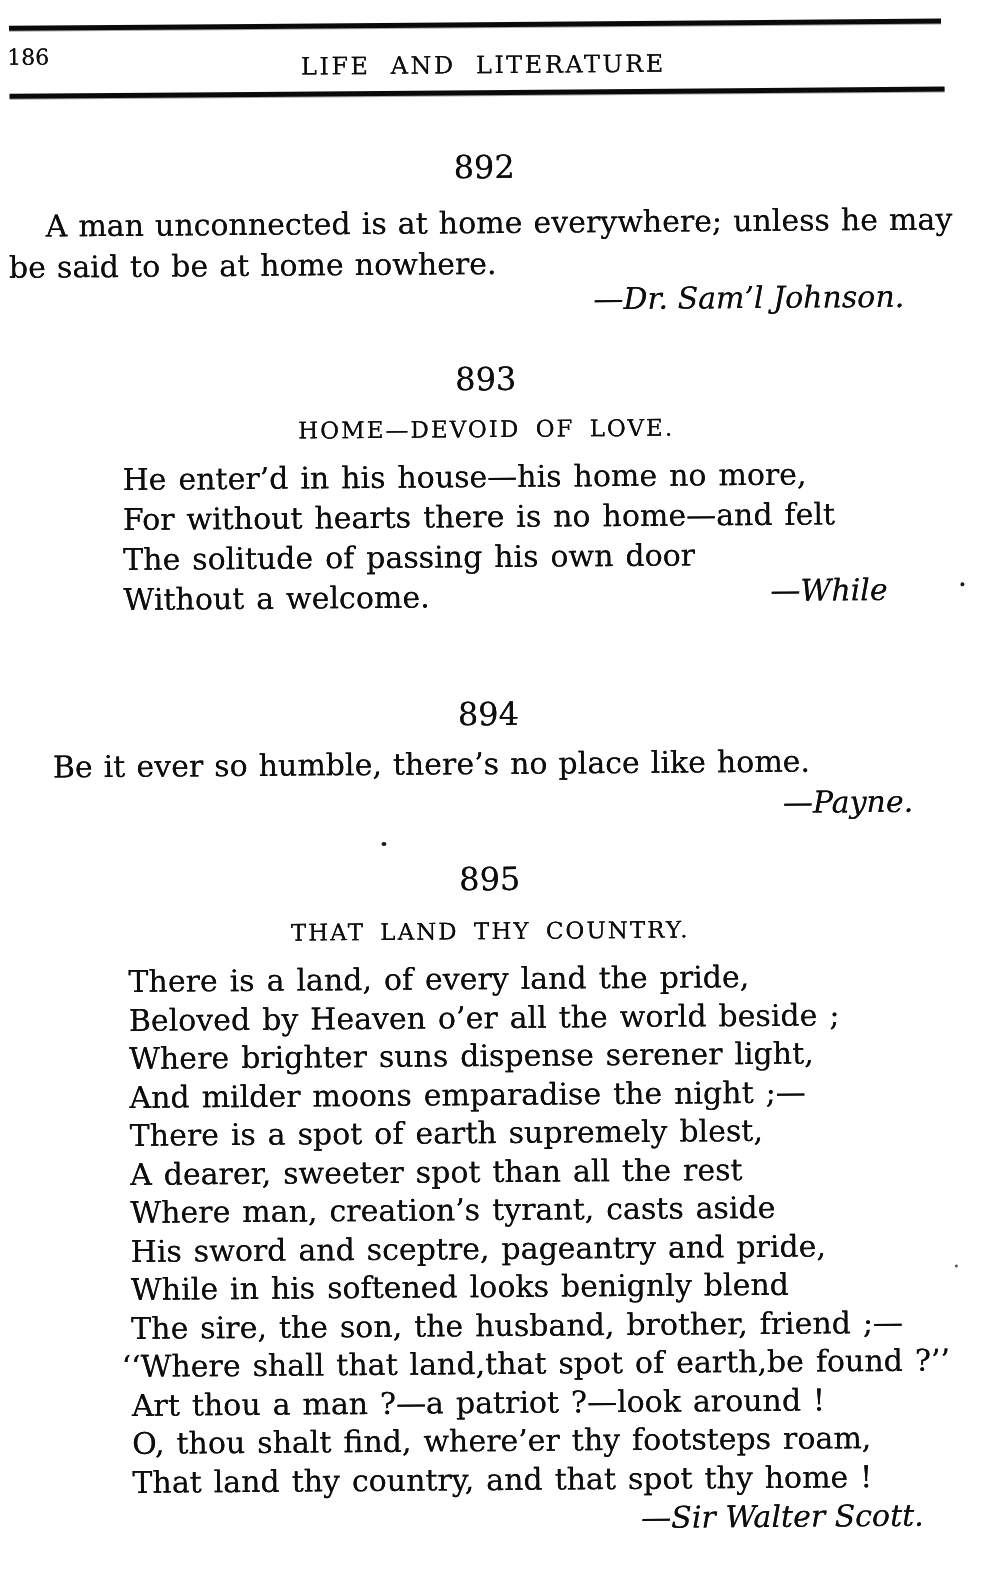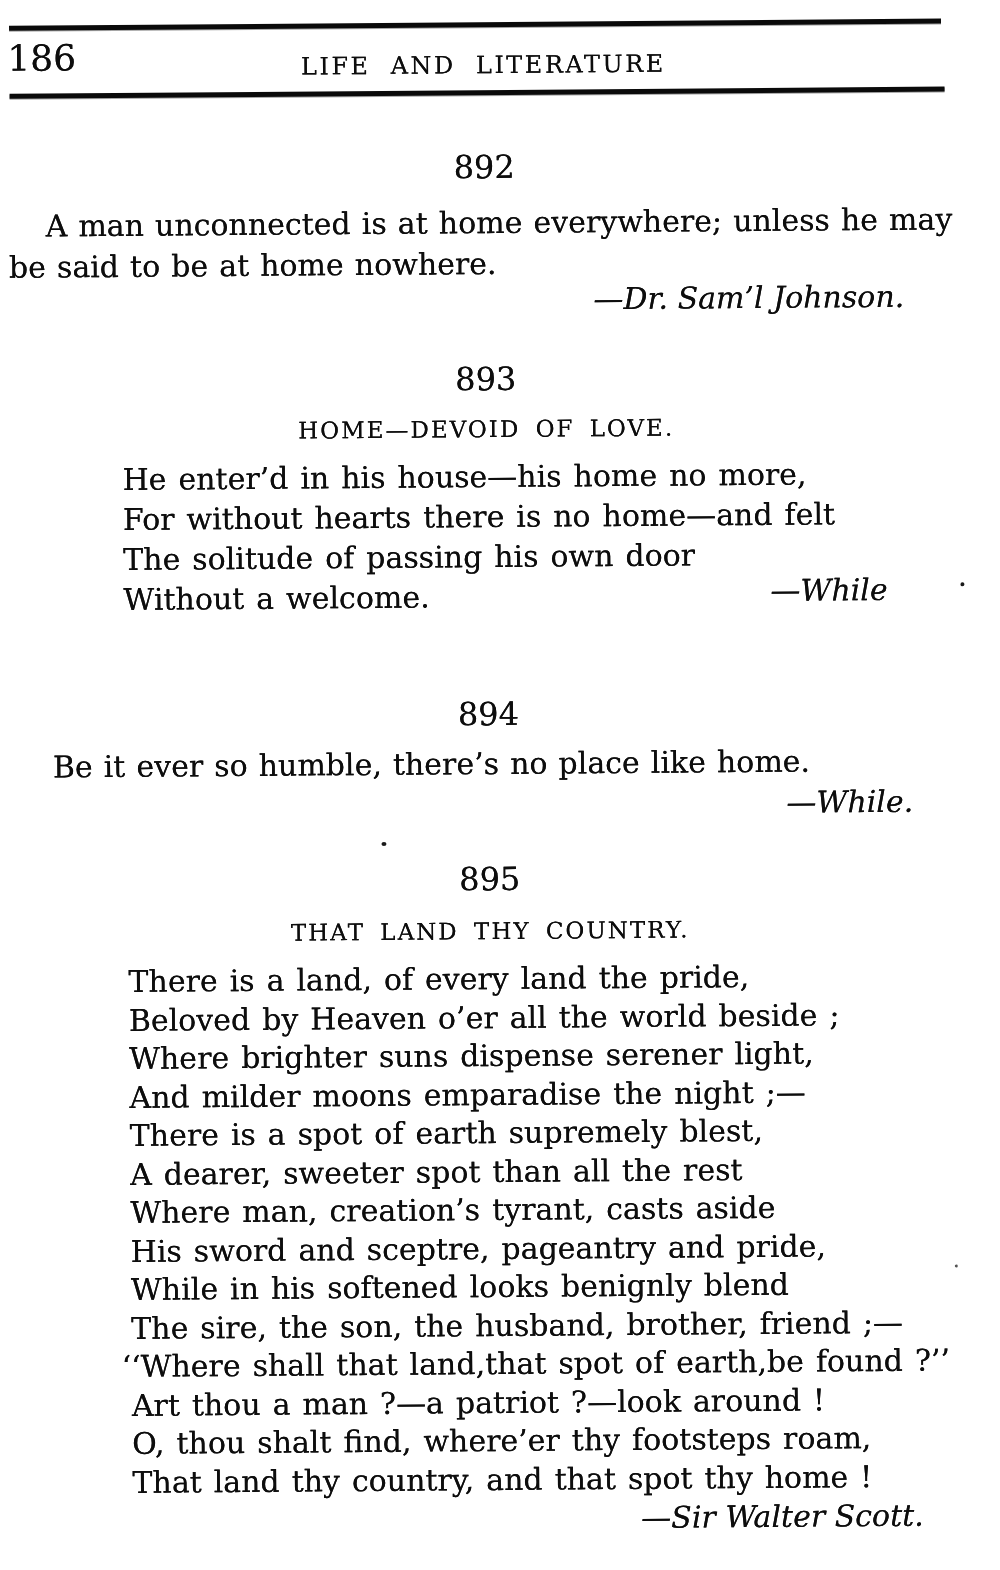--- a/index.html
+++ b/index.html
@@ -23,22 +23,22 @@
   }
   .abs { position: absolute; white-space: nowrap; }
   .rule {
     position: absolute;
     background: #0a0a0a;
     box-shadow: 0 1px 0 rgba(0,0,0,0.35);
   }
   .rule-top    { left: 15px; top: 22px;  width: 932px; height: 5px; }
   .rule-bottom { left: 15px; top: 90px;  width: 935px; height: 5px; }
   .pagenum {
-    left: 13px; top: 35px;
-    font-size: 36px; line-height: 1.1;
+    left: 13px; top: 42px;
+    font-size: 22px; line-height: 1.1;
   }
   .running-title {
     left: 0; top: 52px; width: 978px;
     text-align: center;
     font-size: 24px; line-height: 1.1;
     letter-spacing: 2.5px; word-spacing: 10px;
   }
   .entry-number {
     left: 0; width: 978px;
     text-align: center;
@@ -92,21 +92,21 @@
   <div class="verse" style="left:125px; top:457px; --lh:40px">
     <div class="verse-line">He enter’d in his house—his home no more,</div>
     <div class="verse-line">For without hearts there is no home—and felt</div>
     <div class="verse-line">The solitude of passing his own door</div>
     <div class="verse-line">Without a welcome.</div>
   </div>
   <div class="abs attribution" style="left:772px; top:576px">—While</div>
 
   <div class="abs entry-number" style="top:697px">894</div>
   <div class="abs prose-line" style="left:53px; top:747px">Be it ever so humble, there’s no place like home.</div>
-  <div class="abs attribution" style="right:87px; top:788px">—While.</div>
+  <div class="abs attribution" style="right:87px; top:788px">—Payne.</div>
 
   <div class="abs entry-number" style="top:862px">895</div>
   <div class="abs entry-title" style="top:919px">THAT LAND THY COUNTRY.</div>
   <div class="verse" style="left:127px; top:960px; --lh:38.5px">
     <div class="verse-line">There is a land, of every land the pride,</div>
     <div class="verse-line">Beloved by Heaven o’er all the world beside ;</div>
     <div class="verse-line">Where brighter suns dispense serener light,</div>
     <div class="verse-line">And milder moons emparadise the night ;—</div>
     <div class="verse-line">There is a spot of earth supremely blest,</div>
     <div class="verse-line">A dearer, sweeter spot than all the rest</div>

